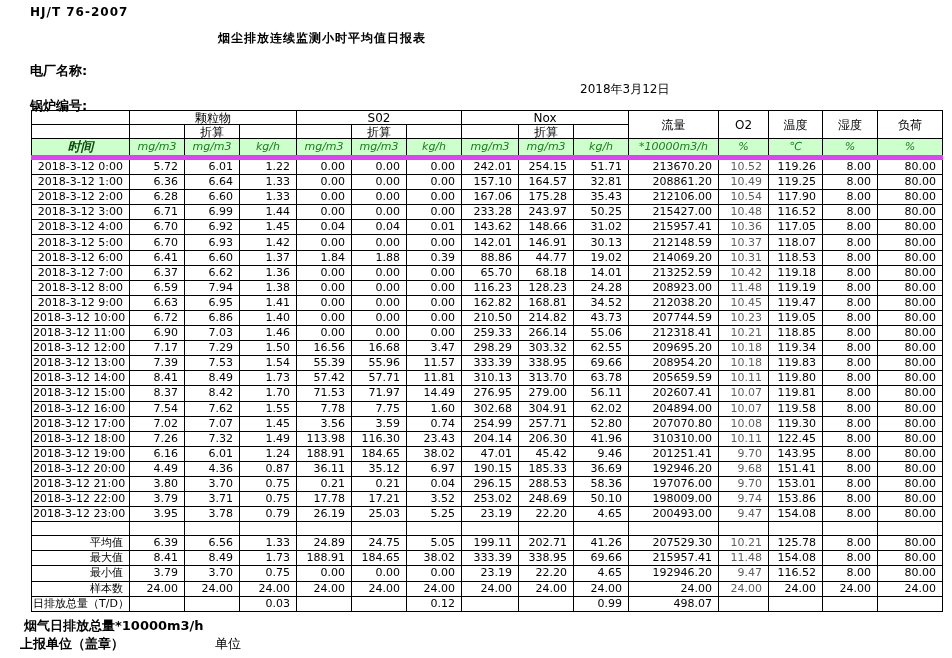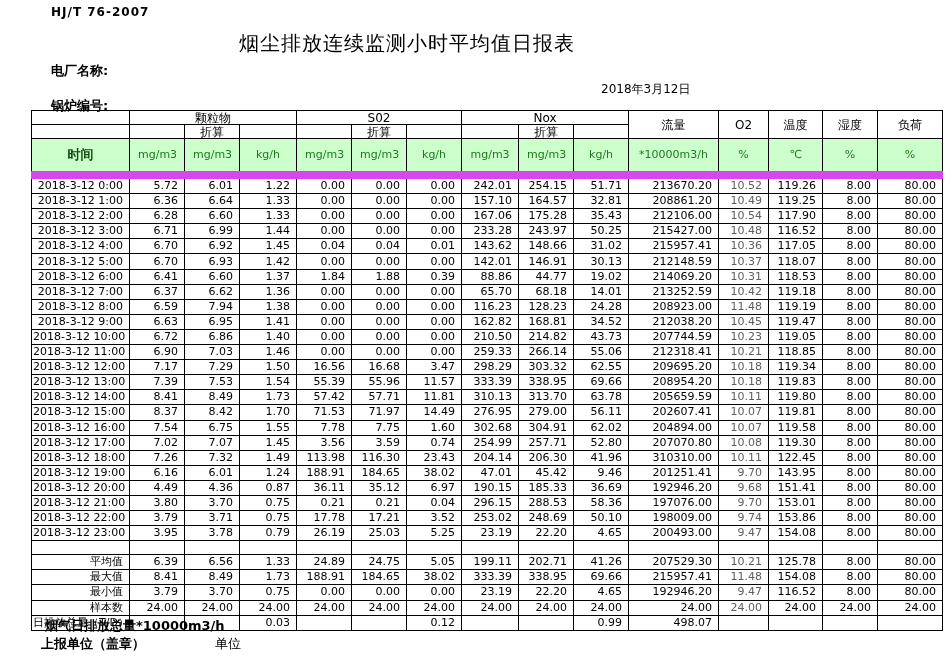--- a/index.html
+++ b/index.html
@@ -1,26 +1,26 @@
 <!DOCTYPE html>
 <html><head>
 <meta charset="utf-8">
 <style>
   html,body{margin:0;padding:0;background:#ffffff;}
   body{width:952px;height:658px;position:relative;font-family:"DejaVu Sans","Liberation Sans",sans-serif;color:#000;}
-  .abs{position:absolute;white-space:nowrap;margin-left:21px;}
+  .abs{position:absolute;white-space:nowrap;}
   .std-code{left:30px;top:5px;font-size:12px;font-weight:bold;letter-spacing:1px;}
-  .report-title{left:218px;top:30px;font-size:20px;font-weight:normal;letter-spacing:1px;}
+  .report-title{left:218px;top:30px;font-size:12px;font-weight:bold;letter-spacing:1px;}
   .plant-label{left:30px;top:62px;font-size:13px;font-weight:bold;}
   .boiler-label{left:30px;top:97px;font-size:13px;font-weight:bold;}
   .report-date{left:580px;top:81px;font-size:12px;}
   table.report{position:absolute;left:31px;top:110px;width:911px;border-collapse:collapse;table-layout:fixed;}
   table.report td{border:1px solid #000;font-size:11px;height:14.1px;line-height:12px;padding:0 6px 0 1px;text-align:right;white-space:nowrap;overflow:hidden;}
   tr.h1 td,tr.h2 td{text-align:center;padding:0;font-size:12px;height:13px;}
-  tr.h3 td{background:#ccffcc;text-align:center;padding:8px;font-size:11px;height:16px;color:#1c7a1c;border-bottom:8px solid #d946ef;}
+  tr.h3 td{background:#ccffcc;text-align:center;padding:0;font-size:11px;height:16px;color:#1c7a1c;border-bottom:5px solid #d946ef;font-style:italic;}
   tr.h3 td.time-head{font-size:13px;font-weight:bold;color:#0c4d0c;}
   td.time-cell{padding-right:3px;}
   td.col-o2{color:#5e5e5e;}
   td.sum-label{padding-right:3px;}
   td.total-label{text-align:left;padding-left:2px;padding-right:0;font-size:12px;margin-top:12px;}
   tr.spacer td{height:13px;}
   .foot-note{left:24px;top:617px;font-size:13px;font-weight:bold;}
   .sign-line{left:20px;top:635px;font-size:13px;font-weight:bold;}
   .sign-unit{left:215px;top:635px;font-size:13px;font-weight:normal;position:absolute;}
 </style>
@@ -362,21 +362,21 @@
         <td class="num">56.11</td>
         <td class="num">202607.41</td>
         <td class="num col-o2">10.07</td>
         <td class="num">119.81</td>
         <td class="num">8.00</td>
         <td class="num">80.00</td>
       </tr>
       <tr>
         <td class="time-cell">2018-3-12 16:00</td>
         <td class="num">7.54</td>
-        <td class="num">6.75</td>
+        <td class="num">7.62</td>
         <td class="num">1.55</td>
         <td class="num">7.78</td>
         <td class="num">7.75</td>
         <td class="num">1.60</td>
         <td class="num">302.68</td>
         <td class="num">304.91</td>
         <td class="num">62.02</td>
         <td class="num">204894.00</td>
         <td class="num col-o2">10.07</td>
         <td class="num">119.58</td>

